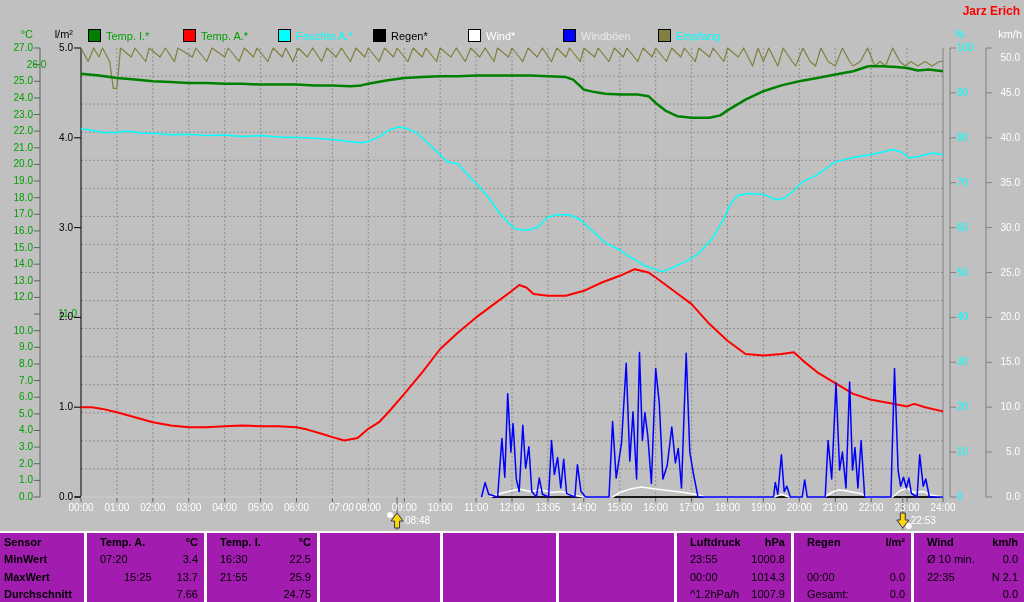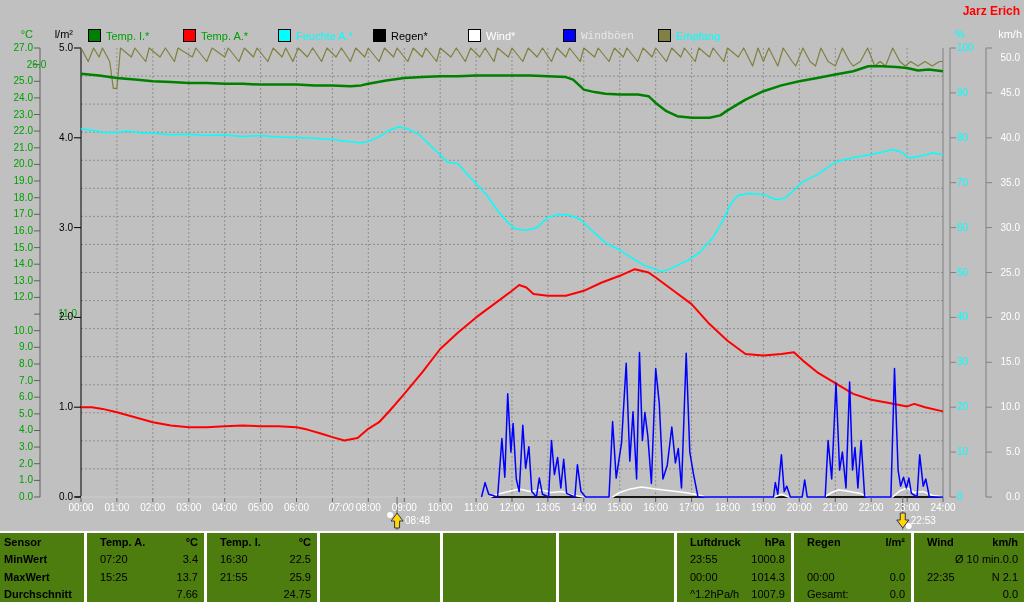--- a/index.html
+++ b/index.html
@@ -8,21 +8,21 @@
   .abs{position:absolute;}
   #title{top:3px;left:0;right:0;text-align:center;color:#ffffff;font-size:15px;}
   #author{top:4px;right:4px;color:#ff0000;font-size:12px;font-weight:bold;}
   .legend-item{top:29px;height:13px;display:flex;align-items:center;font-size:11px;white-space:nowrap;}
   .swatch{display:inline-block;width:11px;height:11px;border:1px solid #000;margin-right:5px;}
   .axis-unit{top:28px;font-size:11px;}
   .ticklbl{position:absolute;font-size:10px;line-height:12px;height:12px;white-space:nowrap;}
   .xlbl{position:absolute;top:502px;width:44px;text-align:center;color:#ffffff;font-size:10px;}
   .ann-text{position:absolute;top:515px;color:#ffffff;font-size:10px;}
   #chart-svg{position:absolute;left:0;top:0;}
-  #table{position:absolute;left:0;top:531px;width:1024px;height:71px;background:#4d7c0f;border-top:2px solid #ffffff;box-sizing:border-box;}
+  #table{position:absolute;left:0;top:531px;width:1024px;height:71px;background:#a21caf;border-top:2px solid #ffffff;box-sizing:border-box;}
   .tcol{position:absolute;top:0;height:69px;box-sizing:border-box;}
   .tcol.divided{border-right:3px solid #ffffff;}
   .trow{display:flex;justify-content:space-between;align-items:center;font-size:11px;color:#000;}
   .trow .lft{padding-left:13px;white-space:nowrap;}
   .trow .rgt{padding-right:6px;white-space:nowrap;text-align:right;}
   .hdr{font-weight:bold;}
   .rowhdr{font-weight:bold;padding-left:4px;white-space:nowrap;}
 </style>
 </head>
 <body>
@@ -50,21 +50,21 @@
   <div class="abs legend-item" style="left:373px;">
       <span class="swatch" style="background: rgb(0, 0, 0);"></span>
       <span style="color: rgb(0, 0, 0);">Regen*</span>
     </div>
   <div class="abs legend-item" style="left:468px;">
       <span class="swatch" style="background: rgb(255, 255, 255);"></span>
       <span style="color: rgb(255, 255, 255);">Wind*</span>
     </div>
   <div class="abs legend-item" style="left:563px;">
       <span class="swatch" style="background: rgb(0, 0, 255);"></span>
-      <span style="color: rgb(232, 232, 232); font-family: Liberation Mono, monospace;">Windböen</span>
+      <span style="color: rgb(232, 232, 232);">Windböen</span>
     </div>
   <div class="abs legend-item" style="left:658px;">
       <span class="swatch" style="background: rgb(128, 128, 64);"></span>
       <span style="color: rgb(0, 255, 255);">Empfang</span>
     </div>
 
   <svg id="chart-svg" width="1024" height="535">
       <line x1="81" y1="76.1" x2="943" y2="76.1" stroke="#8f8f8f" stroke-dasharray="2 2"></line>
       <line x1="81" y1="104.1" x2="943" y2="104.1" stroke="#8f8f8f" stroke-dasharray="2 2"></line>
       <line x1="81" y1="132.2" x2="943" y2="132.2" stroke="#8f8f8f" stroke-dasharray="2 2"></line>
@@ -311,21 +311,21 @@
       </div>
       <div class="tcol divided" style="left: 87px; width: 120px;">
         <div class="trow" style="height: 17px;">
           <span class="lft hdr">Temp. A.</span>
           <span class="rgt hdr">°C</span>
         </div>
         <div class="trow" style="height: 18px;">
           <span class="lft">07:20</span>
           <span class="rgt">3.4</span>
         </div>
-        <div class="trow" style="height: 18px;">
+        <div class="trow" style="height: 18px; padding-left: 24px;">
           <span class="lft">15:25</span>
           <span class="rgt">13.7</span>
         </div>
         <div class="trow" style="height: 16px;">
           <span class="lft"></span>
           <span class="rgt">7.66</span>
         </div>
       </div>
       <div class="tcol divided" style="left: 207px; width: 113px;">
         <div class="trow" style="height: 17px;">
@@ -433,21 +433,21 @@
         <div class="trow" style="height: 16px;">
           <span class="lft">Gesamt:</span>
           <span class="rgt">0.0</span>
         </div>
       </div>
       <div class="tcol" style="left: 914px; width: 110px;">
         <div class="trow" style="height: 17px;">
           <span class="lft hdr">Wind</span>
           <span class="rgt hdr">km/h</span>
         </div>
-        <div class="trow" style="height: 18px; padding-left: 28px;">
+        <div class="trow" style="height: 18px;">
           <span class="lft">Ø 10 min.</span>
           <span class="rgt">0.0</span>
         </div>
         <div class="trow" style="height: 18px;">
           <span class="lft">22:35</span>
           <span class="rgt">N 2.1</span>
         </div>
         <div class="trow" style="height: 16px;">
           <span class="lft"></span>
           <span class="rgt">0.0</span>

